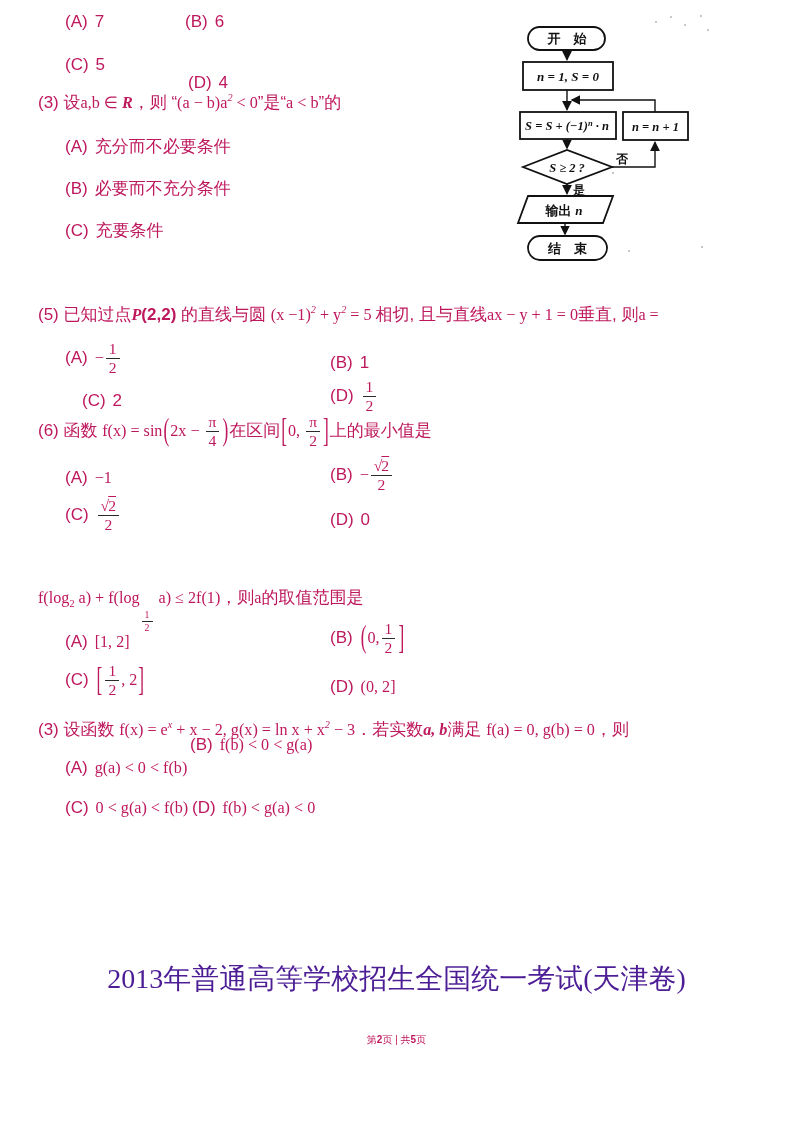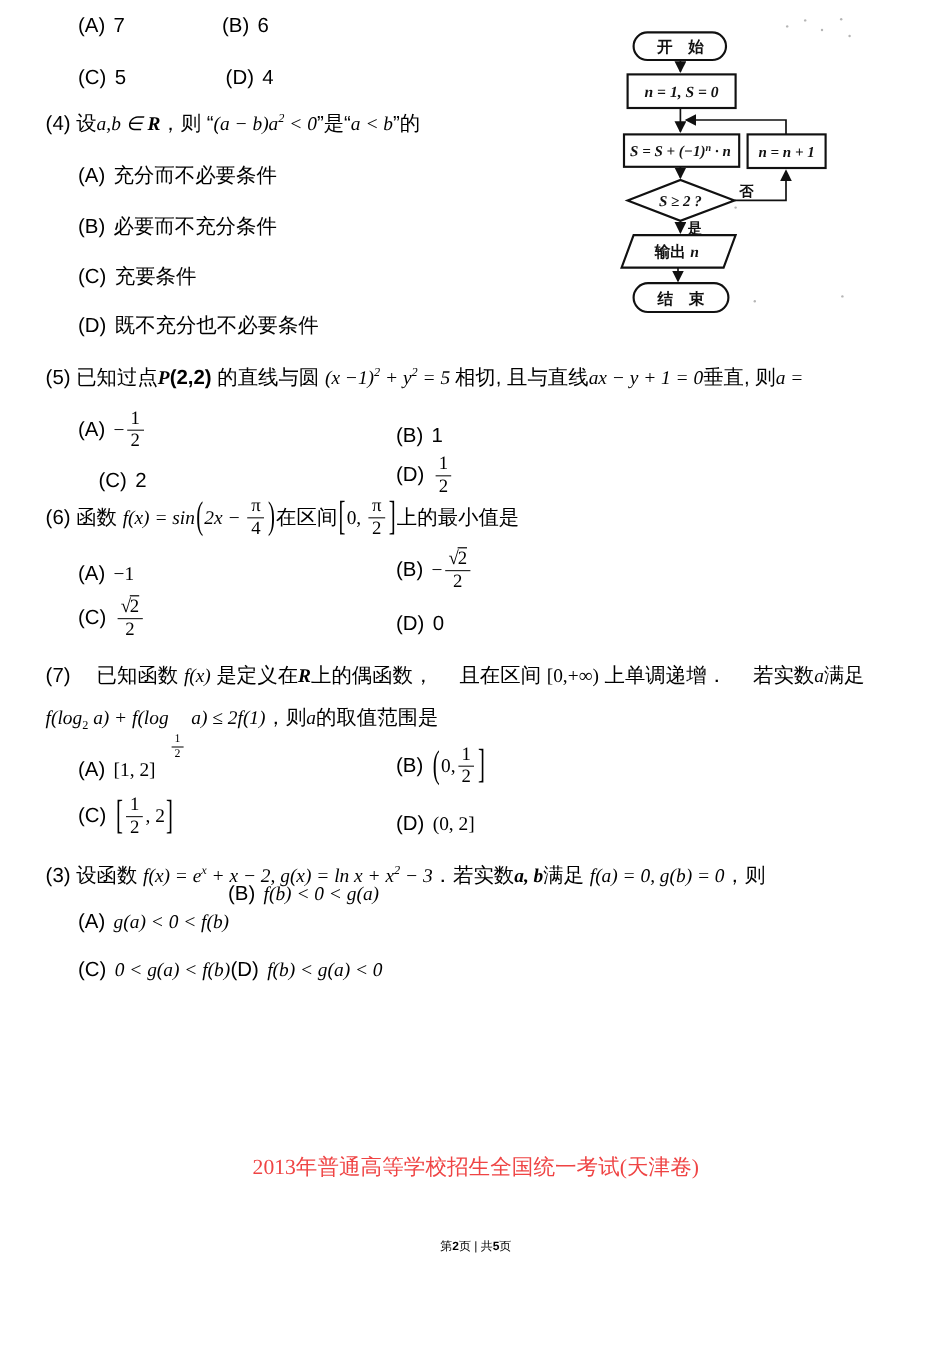--- a/index.html
+++ b/index.html
@@ -1,21 +1,21 @@
 <!DOCTYPE html>
 <html><head>
 <meta charset="utf-8">
 <style>
   html,body{margin:0;padding:0;background:#ffffff;}
   .page{position:relative;width:793px;height:1122px;background:#ffffff;overflow:hidden;color:#262626;}
-  .line{position:absolute;white-space:nowrap;font-size:17px;line-height:1.25;color:#000000;font-family:"Liberation Sans",sans-serif;}
+  .line{position:absolute;white-space:nowrap;font-size:17px;line-height:1.25;color:#be185d;font-family:"Liberation Sans",sans-serif;}
   .olabel{font-family:"Liberation Sans",sans-serif;margin-right:7px;}
   .cn{font-family:"Liberation Sans",sans-serif;}
   .bd{font-family:"Liberation Sans",sans-serif;font-weight:bold;margin-top:40px;}
-  .mi{font-family:"Liberation Serif",serif;font-style:italic;font-size:0.95em;text-align:right;}
+  .mi{font-family:"Liberation Serif",serif;font-size:0.95em;text-align:right;}
   .mib{font-family:"Liberation Serif",serif;font-style:italic;font-weight:bold;font-size:0.95em;}
   .mn{font-family:"Liberation Serif",serif;font-size:0.95em;}
   .msup{font-family:"Liberation Serif",serif;font-style:italic;font-size:0.6em;vertical-align:super;}
   .msub{font-family:"Liberation Serif",serif;font-size:0.6em;vertical-align:sub;}
   .frac{display:inline-flex;flex-direction:column;align-items:center;line-height:1.05;vertical-align:middle;font-family:"Liberation Serif",serif;margin:0 2px;font-size:0.92em;}
   .frac .num{border-bottom:1.3px solid #2a2a2a;padding:0 3px 1px;}
   .frac .den{padding-top:1px;}
   .frac-sm{font-size:0.58em;}
   .frac-sub{vertical-align:-1.5em;}
   .rad{letter-spacing:-1px;}
@@ -34,21 +34,21 @@
 
   <div class="line" style="left:65px;top:11px">
     <span class="olabel">(A)</span><span class="cn">7</span>
   </div>
   <div class="line" style="left:185px;top:11px">
     <span class="olabel">(B)</span><span class="cn">6</span>
   </div>
   <div class="line" style="left:65px;top:54px">
     <span class="olabel">(C)</span><span class="cn">5</span>
   </div>
-  <div class="line" style="left:188px;top:54px">
+  <div class="line" style="left:188px;top:72px">
     <span class="olabel">(D)</span><span class="cn">4</span>
   </div>
 
   <svg width="240" height="260" viewBox="0 0 240 260" style="position:absolute;left:488px;top:15px">
     <defs>
       <marker id="ah" markerWidth="8" markerHeight="8" refX="6" refY="3.5" orient="auto">
         <path d="M0,0 L7,3.5 L0,7 Z" fill="#111"></path>
       </marker>
     </defs>
 
@@ -88,32 +88,29 @@
 
   <div class="spk" style="left:655px;top:21px;width:2px;height:2px"></div>
   <div class="spk" style="left:670px;top:16px;width:2px;height:2px"></div>
   <div class="spk" style="left:684px;top:24px;width:2px;height:2px"></div>
   <div class="spk" style="left:700px;top:15px;width:2px;height:2px"></div>
   <div class="spk" style="left:707px;top:29px;width:2px;height:2px"></div>
   <div class="spk" style="left:628px;top:250px;width:2px;height:2px"></div>
   <div class="spk" style="left:701px;top:246px;width:2px;height:2px"></div>
   <div class="spk" style="left:612px;top:172px;width:2px;height:2px"></div>
 
-  <div class="line" style="left:38px;top:92px"><span class="cn">(4) 设</span><span class="mi">a,b ∈ </span><span class="mib">R</span><span class="cn">，则 “</span><span class="mi">(a − b)a</span><sup class="msup">2</sup><span class="mi"> &lt; 0</span><span class="cn">”是“</span><span class="mi">a &lt; b</span><span class="cn">”的</span></div>
+  <div class="line" style="left:38px;top:92px"><span class="cn">(3) 设</span><span class="mi">a,b ∈ </span><span class="mib">R</span><span class="cn">，则 “</span><span class="mi">(a − b)a</span><sup class="msup">2</sup><span class="mi"> &lt; 0</span><span class="cn">”是“</span><span class="mi">a &lt; b</span><span class="cn">”的</span></div>
   <div class="line" style="left:65px;top:136px">
     <span class="olabel">(A)</span><span class="cn">充分而不必要条件</span>
   </div>
   <div class="line" style="left:65px;top:178px">
     <span class="olabel">(B)</span><span class="cn">必要而不充分条件</span>
   </div>
   <div class="line" style="left:65px;top:220px">
     <span class="olabel">(C)</span><span class="cn">充要条件</span>
-  </div>
-  <div class="line" style="left:65px;top:261px">
-    <span class="olabel">(D)</span><span class="cn">既不充分也不必要条件</span>
   </div>
 
   <div class="line" style="left:38px;top:304px"><span class="cn">(5) 已知过点</span><span class="mib">P</span><span class="bd">(2,2)</span><span class="cn"> 的直线与圆 </span><span class="mi">(x −1)</span><sup class="msup">2</sup><span class="mi"> + y</span><sup class="msup">2</sup><span class="mi"> = 5 </span><span class="cn">相切, 且与直线</span><span class="mi">ax − y + 1 = 0</span><span class="cn">垂直, 则</span><span class="mi">a =</span></div>
   <div class="line" style="left:65px;top:341px">
     <span class="olabel">(A)</span><span><span class="mn">−</span><span class="frac">
           <span class="num">1</span>
           <span class="den">2</span>
         </span></span>
   </div>
   <div class="line" style="left:330px;top:352px">
@@ -148,21 +145,20 @@
   <div class="line" style="left:65px;top:498px">
     <span class="olabel">(C)</span><span><span class="frac">
           <span class="num"><span class="rad">√</span><span class="rad-bar">2</span></span>
           <span class="den">2</span>
         </span></span>
   </div>
   <div class="line" style="left:330px;top:509px">
     <span class="olabel">(D)</span><span><span class="cn">0</span></span>
   </div>
 
-  <div class="line" style="left:38px;top:552px"><span class="cn">(7)　 已知函数 </span><span class="mi">f(x)</span><span class="cn"> 是定义在</span><span class="mib">R</span><span class="cn">上的偶函数，　 且在区间 </span><span class="mn">[0,+∞)</span><span class="cn"> 上单调递增．　 若实数</span><span class="mi">a</span><span class="cn">满足</span></div>
   <div class="line" style="left:38px;top:587px"><span class="mi">f(log</span><sub class="msub">2</sub><span class="mi"> a) + f(log</span><span class="frac frac-sm frac-sub">
         <span class="num">1</span>
         <span class="den">2</span>
       </span><span class="mi"> a) ≤ 2f(1)</span><span class="cn">，则</span><span class="mi">a</span><span class="cn">的取值范围是</span></div>
   <div class="line" style="left:65px;top:631px">
     <span class="olabel">(A)</span><span><span class="mn">[1, 2]</span></span>
   </div>
   <div class="line" style="left:330px;top:621px">
     <span class="olabel">(B)</span><span><span class="tall-p">(</span><span class="mn">0,</span><span class="frac">
           <span class="num">1</span>
@@ -186,16 +182,16 @@
   <div class="line" style="left:190px;top:734px">
     <span class="olabel">(B)</span><span class="mi">f(b) &lt; 0 &lt; g(a)</span>
   </div>
   <div class="line" style="left:65px;top:797px">
     <span class="olabel">(C)</span><span class="mi">0 &lt; g(a) &lt; f(b)</span>
   </div>
   <div class="line" style="left:192px;top:797px">
     <span class="olabel">(D)</span><span class="mi">f(b) &lt; g(a) &lt; 0</span>
   </div>
 
-  <div class="line center-x" style="top:961px;font-size:18px;font-family:'Liberation Serif',serif;color:#ef4444;">2013年普通高等学校招生全国统一考试(天津卷)</div>
+  <div class="line center-x" style="top:961px;font-size:28px;font-family:'Liberation Serif',serif;color:#4c1d95;">2013年普通高等学校招生全国统一考试(天津卷)</div>
   <div class="line center-x" style="top:1034px;font-size:10px;"><span class="cn">第</span><span class="bd">2</span><span class="cn">页 | 共</span><span class="bd">5</span><span class="cn">页</span></div>
 
 </div>
 
 </body></html>

